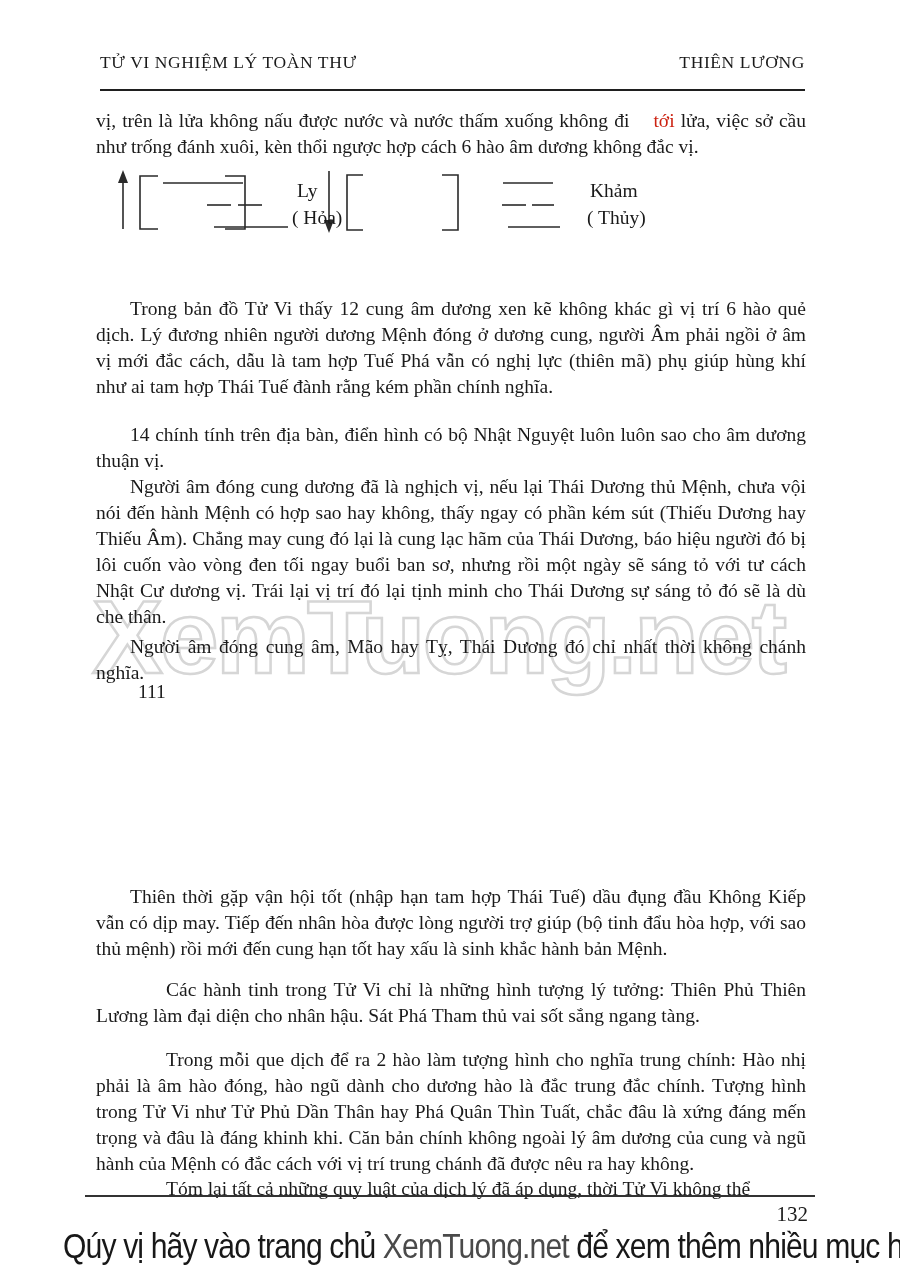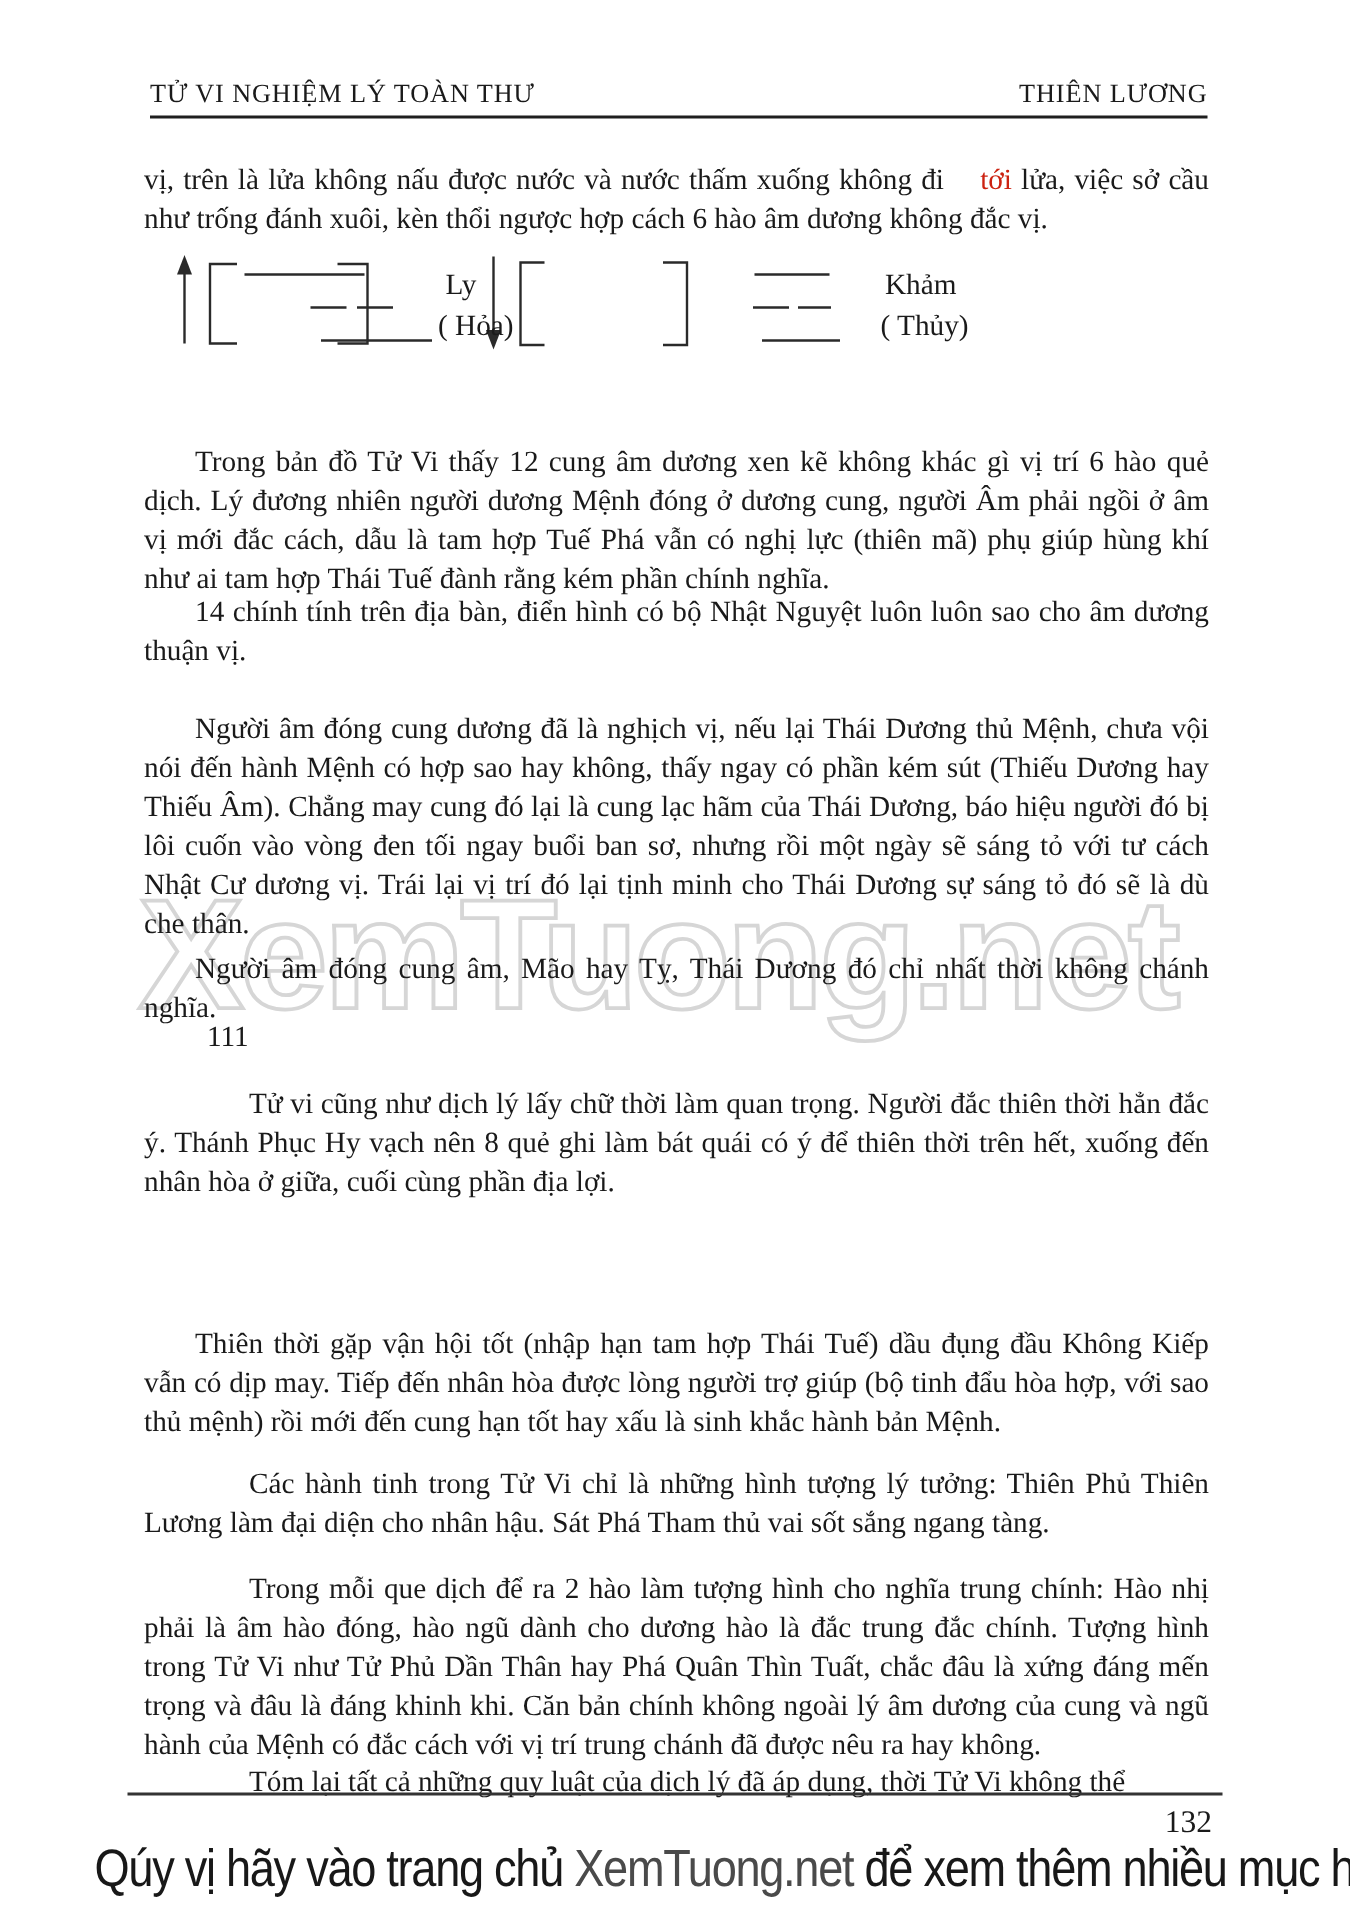--- a/index.html
+++ b/index.html
@@ -5,21 +5,21 @@
   html,body{margin:0;padding:0;background:#ffffff;}
   .page{
     position:relative;width:900px;height:1274px;background:#ffffff;overflow:hidden;
     font-family:"Liberation Serif","DejaVu Serif",serif;color:#1a1a1a;
   }
   
   .header{
     position:absolute;top:52px;left:100px;right:95px;z-index:2;
     display:flex;justify-content:space-between;align-items:flex-end;
     font-size:17.5px;letter-spacing:0.6px;
-    border-bottom:2px solid #1f1f1f;padding-bottom:4px;
+    border-bottom:2px solid #1f1f1f;padding-bottom:16px;
   }
   
   .para{
     position:absolute;left:96px;width:710px;z-index:2;
     font-size:19.5px;line-height:26px;text-align:justify;
   }
   .indent-sm{text-indent:34px;}
   .indent-lg{text-indent:70px;}
   .red{color:#cc2211;margin-left:18px;}
   
@@ -93,27 +93,26 @@
       <line class="stroke" x1="532" y1="42" x2="554" y2="42"></line>
       <line class="stroke" x1="508" y1="64" x2="560" y2="64"></line>
     </svg>
     <span class="dlabel" style="left:297px;top:17px">Ly</span>
     <span class="dlabel" style="left:292px;top:44px">( Hỏa)</span>
     <span class="dlabel" style="left:590px;top:17px">Khảm</span>
     <span class="dlabel" style="left:587px;top:44px">( Thủy)</span>
   </div>
 
   <p class="para indent-sm" style="top:276px">Trong bản đồ Tử Vi thấy 12 cung âm dương xen kẽ không khác gì vị trí 6 hào quẻ dịch. Lý đương nhiên người dương Mệnh đóng ở dương cung, người Âm phải ngồi ở âm vị mới đắc cách, dẫu là tam hợp Tuế Phá vẫn có nghị lực (thiên mã) phụ giúp hùng khí như ai tam hợp Thái Tuế đành rằng kém phần chính nghĩa.</p>
-  <p class="para indent-sm" style="top:376px">14 chính tính trên địa bàn, điển hình có bộ Nhật Nguyệt luôn luôn sao cho âm dương thuận vị.</p>
+  <p class="para indent-sm" style="top:402px">14 chính tính trên địa bàn, điển hình có bộ Nhật Nguyệt luôn luôn sao cho âm dương thuận vị.</p>
   <p class="para indent-sm" style="top:454px">Người âm đóng cung dương đã là nghịch vị, nếu lại Thái Dương thủ Mệnh, chưa vội nói đến hành Mệnh có hợp sao hay không, thấy ngay có phần kém sút (Thiếu Dương hay Thiếu Âm). Chẳng may cung đó lại là cung lạc hãm của Thái Dương, báo hiệu người đó bị lôi cuốn vào vòng đen tối ngay buổi ban sơ, nhưng rồi một ngày sẽ sáng tỏ với tư cách Nhật Cư dương vị. Trái lại vị trí đó lại tịnh minh cho Thái Dương sự sáng tỏ đó sẽ là dù che thân.</p>
   <p class="para indent-sm" style="top:614px">Người âm đóng cung âm, Mão hay Tỵ, Thái Dương đó chỉ nhất thời không chánh nghĩa.</p>
 
   <span class="inline-number">111</span>
 
-  <p class="para indent-lg" style="top:704px">Tử vi cũng như dịch lý lấy chữ thời làm quan trọng. Người đắc thiên thời hẳn đắc ý. Thánh Phục Hy vạch nên 8 quẻ ghi làm bát quái có ý để thiên thời trên hết, xuống đến nhân hòa ở giữa, cuối cùng phần địa lợi.</p>
 
 
   <p class="para indent-sm" style="top:864px">Thiên thời gặp vận hội tốt (nhập hạn tam hợp Thái Tuế) dầu đụng đầu Không Kiếp vẫn có dịp may. Tiếp đến nhân hòa được lòng người trợ giúp (bộ tinh đẩu hòa hợp, với sao thủ mệnh) rồi mới đến cung hạn tốt hay xấu là sinh khắc hành bản Mệnh.</p>
   <p class="para indent-lg" style="top:957px">Các hành tinh trong Tử Vi chỉ là những hình tượng lý tưởng: Thiên Phủ Thiên Lương làm đại diện cho nhân hậu. Sát Phá Tham thủ vai sốt sắng ngang tàng.</p>
   <p class="para indent-lg" style="top:1027px">Trong mỗi que dịch để ra 2 hào làm tượng hình cho nghĩa trung chính: Hào nhị phải là âm hào đóng, hào ngũ dành cho dương hào là đắc trung đắc chính. Tượng hình trong Tử Vi như Tử Phủ Dần Thân hay Phá Quân Thìn Tuất, chắc đâu là xứng đáng mến trọng và đâu là đáng khinh khi. Căn bản chính không ngoài lý âm dương của cung và ngũ hành của Mệnh có đắc cách với vị trí trung chánh đã được nêu ra hay không.</p>
   <p class="para indent-lg" style="top:1156px">Tóm lại tất cả những quy luật của dịch lý đã áp dụng, thời Tử Vi không thể</p>
 
   <div class="bottom-rule"></div>
   <div class="page-number">132</div>
 

